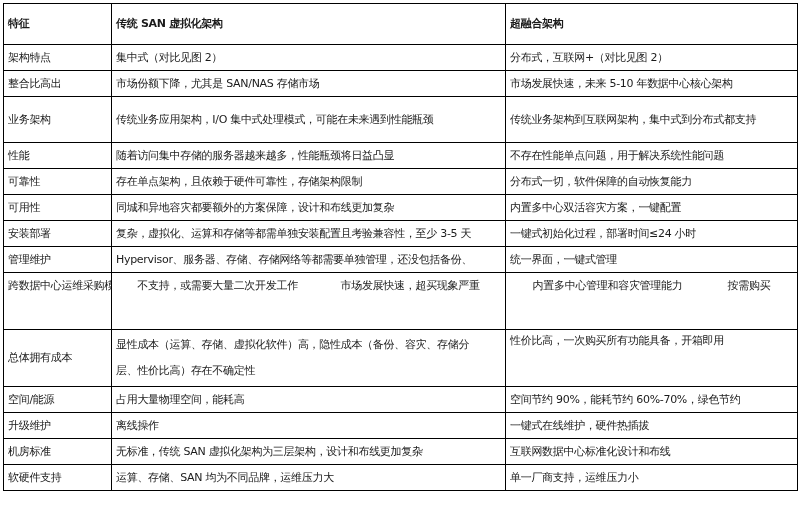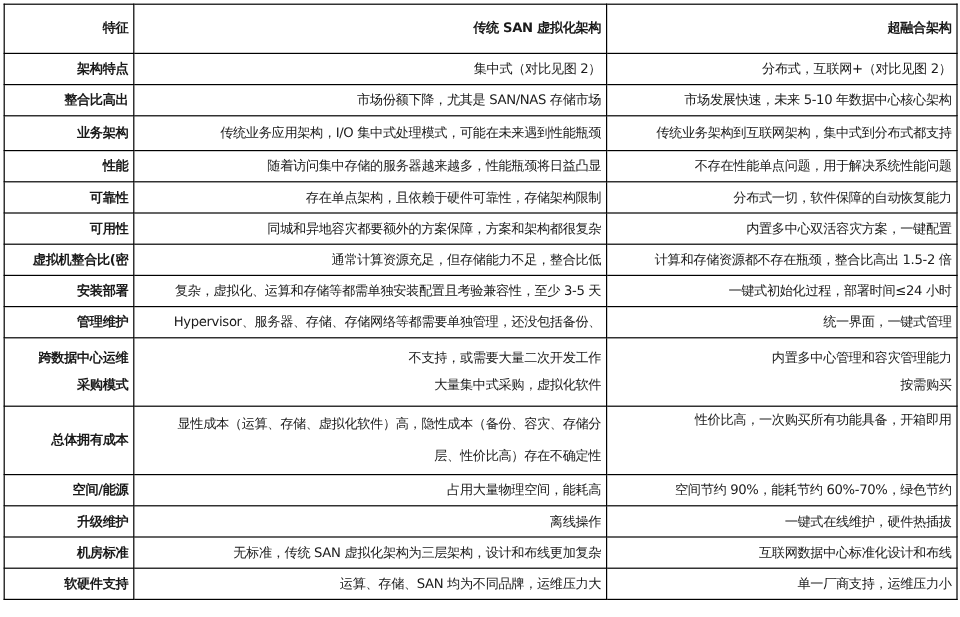--- a/index.html
+++ b/index.html
@@ -4,34 +4,34 @@
   <style>
     html, body { margin: 0; padding: 0; background: #ffffff; }
     body { width: 800px; height: 514px; overflow: hidden; position: relative;
            font-family: "DejaVu Sans", "Liberation Sans", sans-serif; color: #1a1a1a; }
     table.cmp {
       position: absolute; left: 3px; top: 3px;
       width: 794px; border-collapse: collapse; table-layout: fixed;
     }
     table.cmp td, table.cmp th {
       border: 1.5px solid #000;
-      text-align: right; vertical-align: middle;
+      text-align: left; vertical-align: middle;
       padding: 0 4px; font-size: 11px; line-height: 14px;
       white-space: nowrap; overflow: hidden;
       letter-spacing: -0.3px;
     }
     col.c1 { width: 108px; }
     col.c2 { width: 394px; }
     col.c3 { width: 292px; }
     th { font-weight: bold; font-size: 13px; height: 40px; }
-    td.feat { font-weight: bold; font-size: 11.5px; }
+    td.feat { font-weight: normal; font-size: 11.5px; }
     tr.r { height: 26px; }
-    tr.r29 { height: 29px; }
+    tr.r29 { height: 46px; }
     tr.tall { height: 57px; }
-    .stack { display: flex; flex-direction: column; justify-content: space-around; height: 45px; }
+    .stack { display: flex; flex-direction: row; justify-content: space-around; height: 45px; }
     .left { text-align: left; }
   </style>
 </head>
 <body>
 
 <table class="cmp">
   <colgroup>
       <col class="c1">
       <col class="c2">
       <col class="c3">
@@ -63,27 +63,22 @@
     <td>随着访问集中存储的服务器越来越多，性能瓶颈将日益凸显</td>
     <td>不存在性能单点问题，用于解决系统性能问题</td>
   </tr>
   <tr class="r">
     <td class="feat">可靠性</td>
     <td>存在单点架构，且依赖于硬件可靠性，存储架构限制</td>
     <td>分布式一切，软件保障的自动恢复能力</td>
   </tr>
   <tr class="r">
     <td class="feat">可用性</td>
-    <td>同城和异地容灾都要额外的方案保障，方案和架构都很复杂</td>
+    <td>同城和异地容灾都要额外的方案保障，设计和布线更加复杂</td>
     <td>内置多中心双活容灾方案，一键配置</td>
-  </tr>
-  <tr class="r">
-    <td class="feat">虚拟机整合比(密</td>
-    <td>通常计算资源充足，但存储能力不足，整合比低</td>
-    <td>计算和存储资源都不存在瓶颈，整合比高出 1.5-2 倍</td>
   </tr>
   <tr class="r">
     <td class="feat">安装部署</td>
     <td class="left">复杂，虚拟化、运算和存储等都需单独安装配置且考验兼容性，至少 3-5 天</td>
     <td>一键式初始化过程，部署时间≤24 小时</td>
   </tr>
   <tr class="r">
     <td class="feat">管理维护</td>
     <td class="left">Hypervisor、服务器、存储、存储网络等都需要单独管理，还没包括备份、</td>
     <td>统一界面，一键式管理</td>
@@ -92,21 +87,21 @@
   <tr class="tall">
     <td class="feat">
       <div class="stack">
         <span>跨数据中心运维</span>
         <span>采购模式</span>
       </div>
     </td>
     <td>
       <div class="stack">
         <span>不支持，或需要大量二次开发工作</span>
-        <span>大量集中式采购，虚拟化软件</span>
+        <span>市场发展快速，超买现象严重</span>
       </div>
     </td>
     <td>
       <div class="stack">
         <span>内置多中心管理和容灾管理能力</span>
         <span>按需购买</span>
       </div>
     </td>
   </tr>
 

